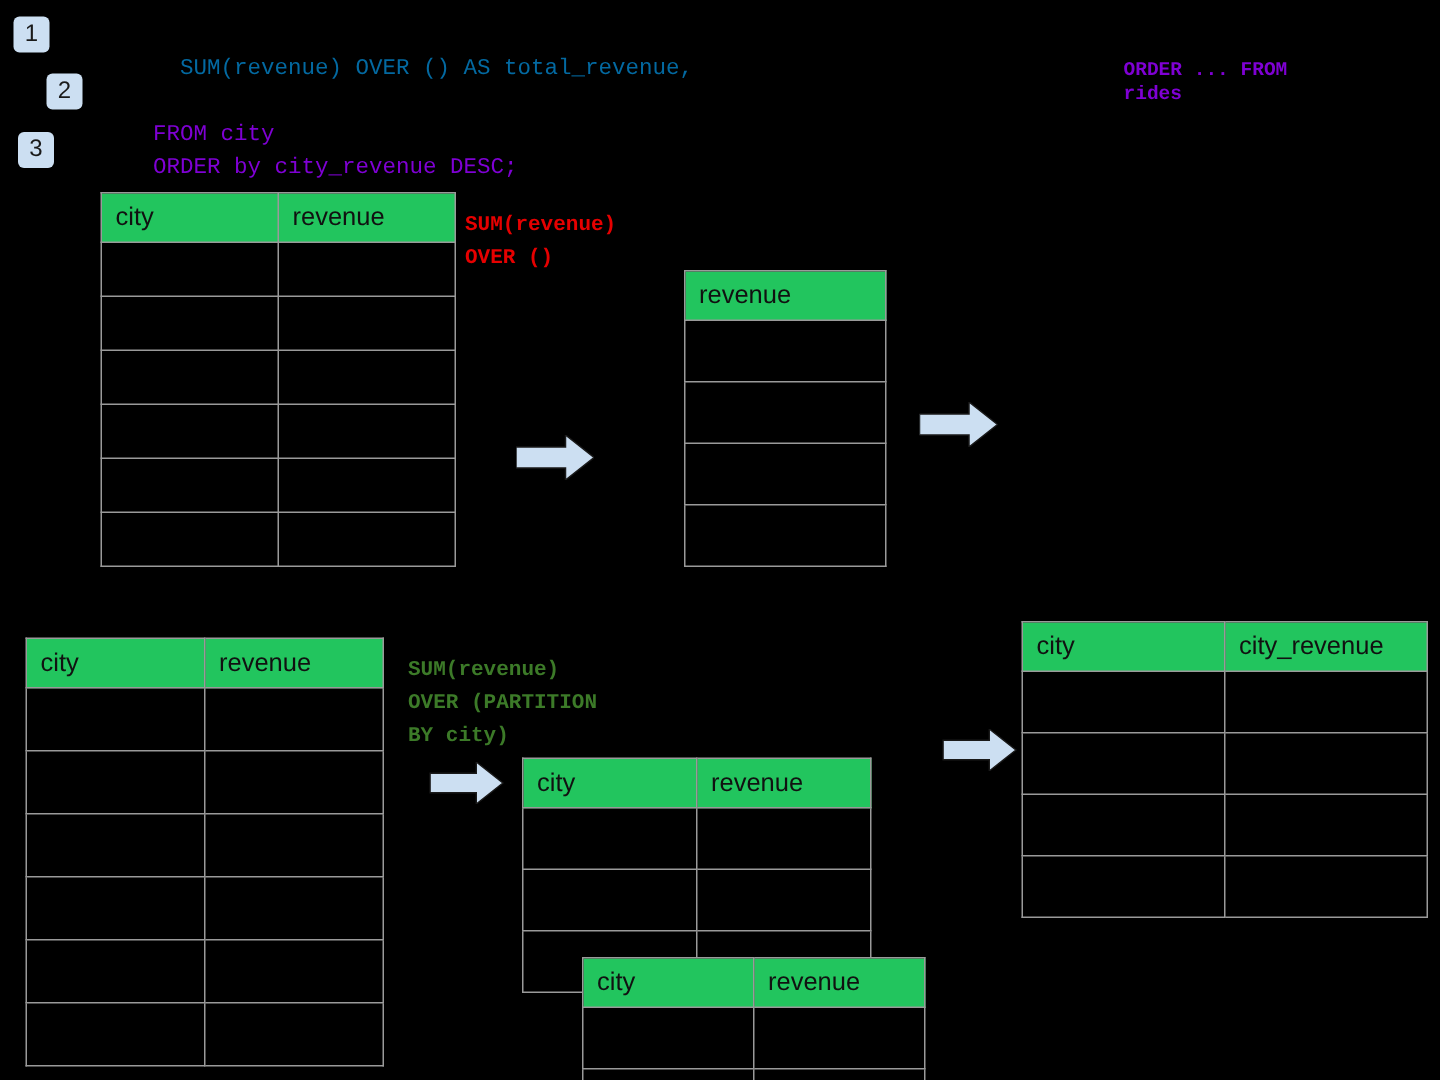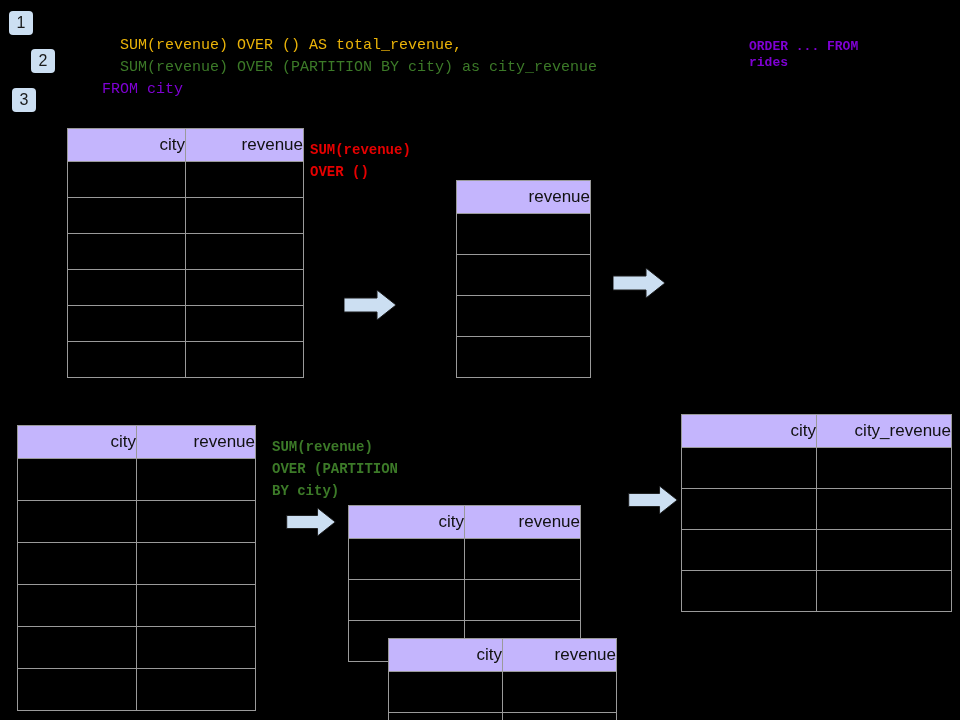--- a/index.html
+++ b/index.html
@@ -33,21 +33,21 @@
   
   .code {
     position: absolute;
     font-family: "Liberation Mono", monospace;
     font-size: 15px;
     line-height: 22px;
     white-space: pre;
     letter-spacing: 0px;
   }
   .code-purple { color: #7f00d4; }
-  .code-red    { color: #eab308; }
+  .code-red    { color: #0369a1; }
   .code-green  { color: #3c7a28; }
 
   .side-note {
     position: absolute;
     font-family: "Liberation Mono", monospace;
     font-size: 13px;
     line-height: 19px;
     white-space: pre;
     color: #7f00d4;
     font-weight: bold;
@@ -72,46 +72,46 @@
     background: #000000;
     table-layout: fixed;
   }
   .tbl td {
     border: 1px solid #9a9a9a;
     background: #000000;
     padding: 0;
   }
   .tbl th {
     border: 1px solid #9a9a9a;
-    background: #c4b5fd;
+    background: #22c55e;
     color: #111111;
     font-family: "Liberation Sans", sans-serif;
     font-weight: normal;
     font-size: 17px;
-    text-align: right;
+    text-align: left;
     padding: 6px 0 6px 9px;
   }
 
   
   .arrow {
     position: absolute;
   }
 </style>
 </head>
 <body>
 
 <div id="canvas">
 
   <div class="badge" style="left:9px;  top:11px;">1</div>
   <div class="badge" style="left:31px; top:49px;">2</div>
   <div class="badge" style="left:12px; top:88px;">3</div>
 
   <div class="code code-red" style="left:84px; top:35px;">    SUM(revenue) OVER () AS total_revenue,</div>
-  <div class="code code-green" style="left:84px; top:57px;">    SUM(revenue) OVER (PARTITION BY city) as city_revenue</div>
   <div class="code code-purple" style="left:84px; top:79px;">  FROM city</div>
+  <div class="code code-purple" style="left:84px; top:101px;">  ORDER by city_revenue DESC;</div>
 
   <div class="side-note" style="left:749px; top:37px;">ORDER ... FROM</div>
   <div class="side-note" style="left:749px; top:53px;font-family:Liberation Mono, monospace;">rides</div>
 
   <div class="annot annot-red" style="left:310px; top:139px;">SUM(revenue)
 OVER ()</div>
 
   <div class="annot annot-green" style="left:272px; top:436px;">SUM(revenue)
 OVER (PARTITION
 BY city)</div>

